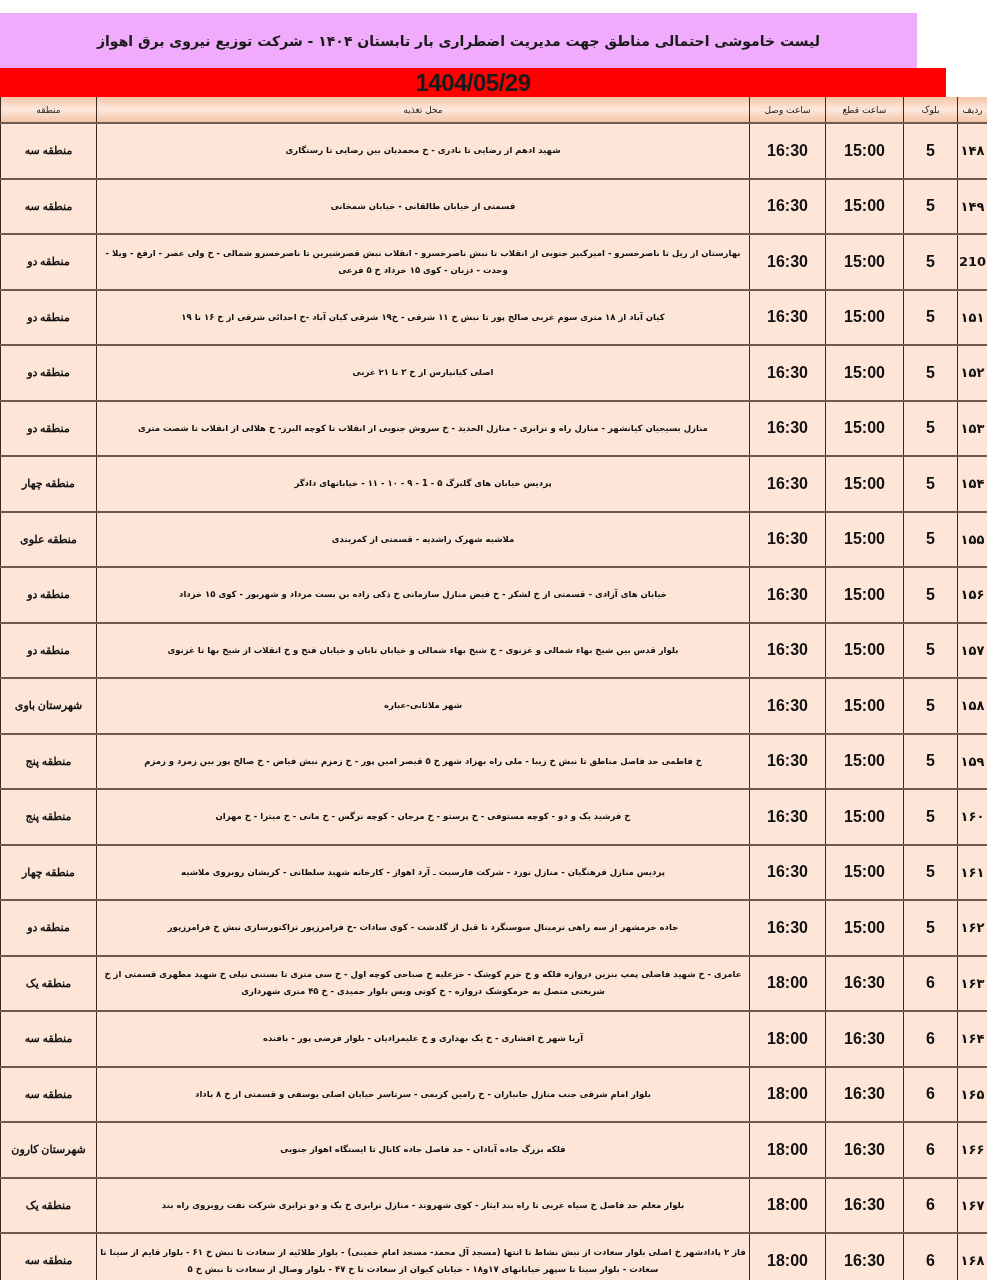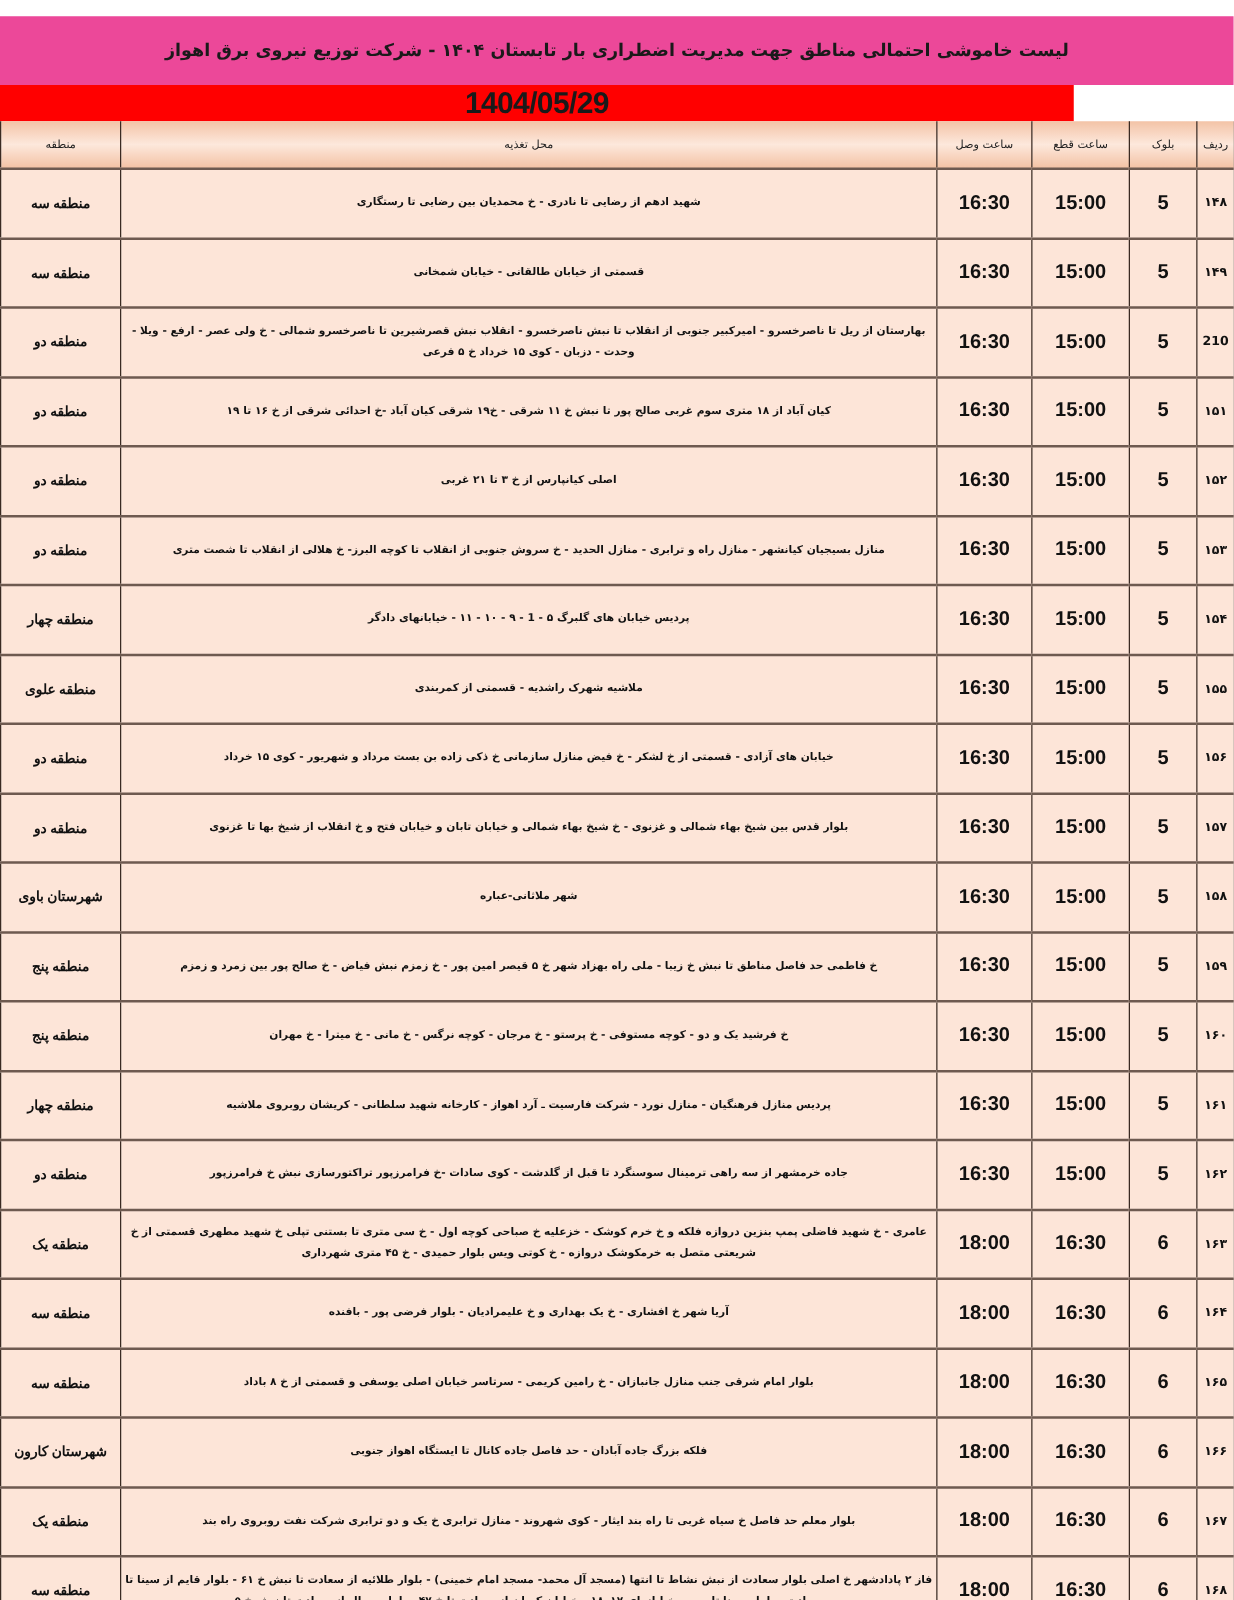--- a/index.html
+++ b/index.html
@@ -12,55 +12,55 @@
     }
     .page {
       position: relative;
       width: 987px;
       height: 1280px;
       background: #ffffff;
     }
     .title-bar {
       position: absolute;
       left: 0; top: 13px;
-      width: 987px; height: 55px;
-      background: #ec4899;
+      width: 917px; height: 55px;
+      background: #f0abfc;
       display: flex; align-items: center; justify-content: center;
       direction: rtl;
     }
     .title-bar span {
       font-family: "DejaVu Sans", sans-serif;
       font-weight: bold;
       font-size: 14px;
       color: #1a1a1a;
     }
     .date-bar {
       position: absolute;
       left: 0; top: 68px;
-      width: 859px; height: 29px;
+      width: 946px; height: 29px;
       background: #ff0000;
       display: flex; align-items: center; justify-content: center;
     }
     .date-bar span {
       font-family: "Liberation Sans", sans-serif;
       font-weight: bold;
       font-size: 24px;
       color: #1a1a1a;
       letter-spacing: -0.5px;
     }
     table.grid {
       position: absolute;
       left: 0; top: 97px;
       width: 987px;
       border-collapse: collapse;
       table-layout: fixed;
       direction: rtl;
     }
     table.grid th {
-      height: 38px;
+      height: 26px;
       background: linear-gradient(to bottom, #f3c3a6 0%, #fde8dc 50%, #f3c3a6 100%);
       font-family: "DejaVu Sans", sans-serif;
       font-weight: normal;
       font-size: 9px;
       color: #222;
       border-left: 1px solid #3a2a22;
       border-right: 1px solid #3a2a22;
       border-bottom: 2px solid #6e5a50;
       text-align: center;
       vertical-align: middle;
@@ -68,21 +68,21 @@
     table.grid td {
       height: 55.5px;
       background: #fde5d8;
       border: 1px solid #3a2a22;
       border-top: 2px solid #6e5a50;
       border-bottom: 2px solid #6e5a50;
       text-align: center;
       vertical-align: middle;
       color: #111;
     }
-    td.c-row { font-size: 10px; font-weight: bold; font-family: "DejaVu Sans", sans-serif; }
+    td.c-row { font-size: 13px; font-weight: bold; font-family: "DejaVu Sans", sans-serif; }
     td.c-block, td.c-cut, td.c-con {
       font-family: "Liberation Sans", sans-serif;
       font-weight: bold;
       font-size: 16px;
     }
     td.c-loc {
       font-family: "DejaVu Sans", sans-serif;
       font-weight: bold;
       font-size: 8.5px;
       line-height: 17px;

